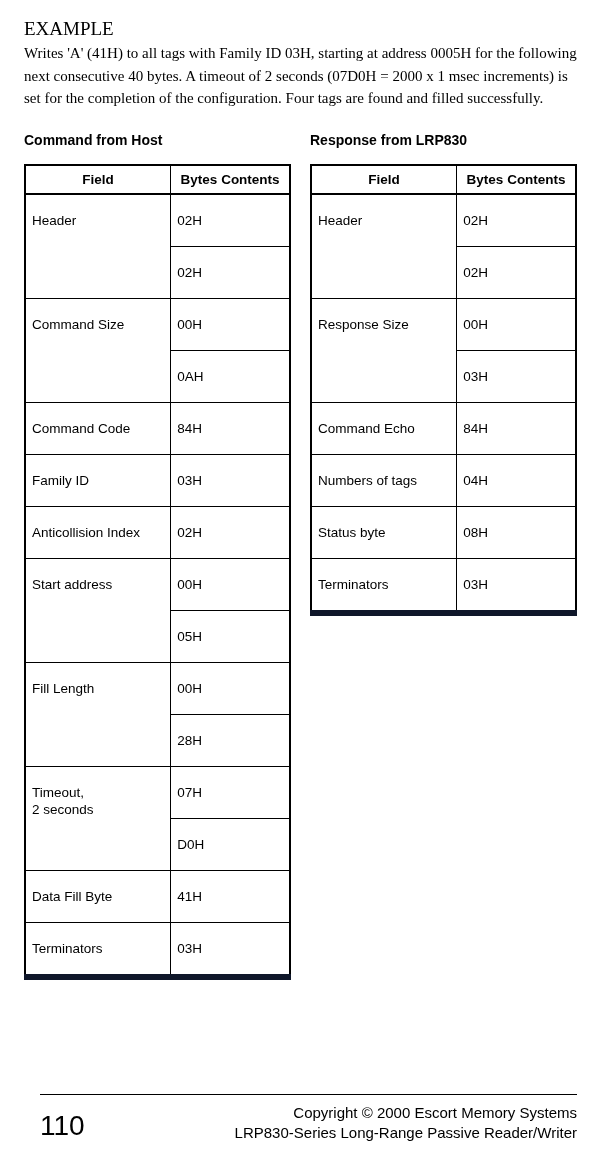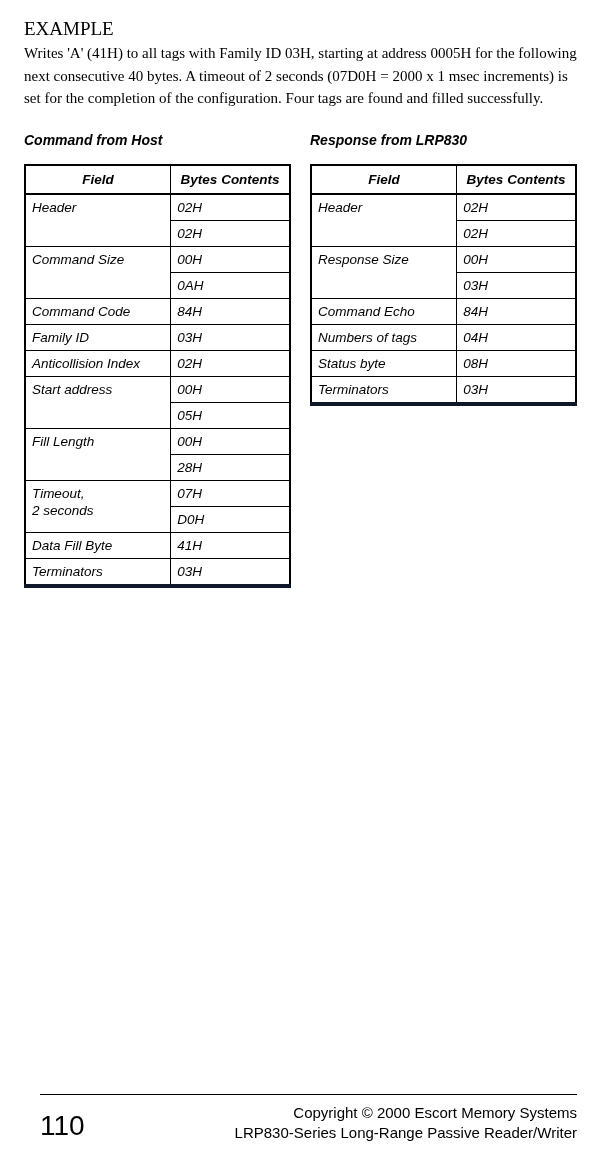--- a/index.html
+++ b/index.html
@@ -24,21 +24,20 @@
     .example-text {
       font-size: 15px;
       font-family: Liberation Serif, serif;
       line-height: 1.5;
       margin-bottom: 22px;
     }
     .tables-wrap {
       display: flex;
       gap: 19px;
       align-items: flex-start;
-      font-style: italic;
     }
     .table-block {
       flex: 1;
     }
     .table-title {
       font-size: 14px;
       font-weight: bold;
       margin-bottom: 16px;
     }
     table {
@@ -55,33 +54,33 @@
     }
     th.col-field {
       border-left: 2px solid #000;
       width: 55%;
     }
     th.col-bytes {
       border-left: 1px solid #000;
       border-right: 2px solid #000;
     }
     td {
-      padding: 5px 6px;
+      padding: 18px 6px;
       vertical-align: top;
       border-bottom: 1px solid #000;
     }
     td.field-cell {
       border-left: 2px solid #000;
     }
     td.bytes-cell {
       border-left: 1px solid #000;
       border-right: 2px solid #000;
     }
     tr:last-child td {
-      border-bottom: 4px solid #0f172a;
+      border-bottom: 6px solid #0f172a;
     }
     .second-line {
       display: block;
       margin-top: 2px;
     }
     .footer {
       position: absolute;
       bottom: 20px;
       left: 40px;
       right: 24px;

